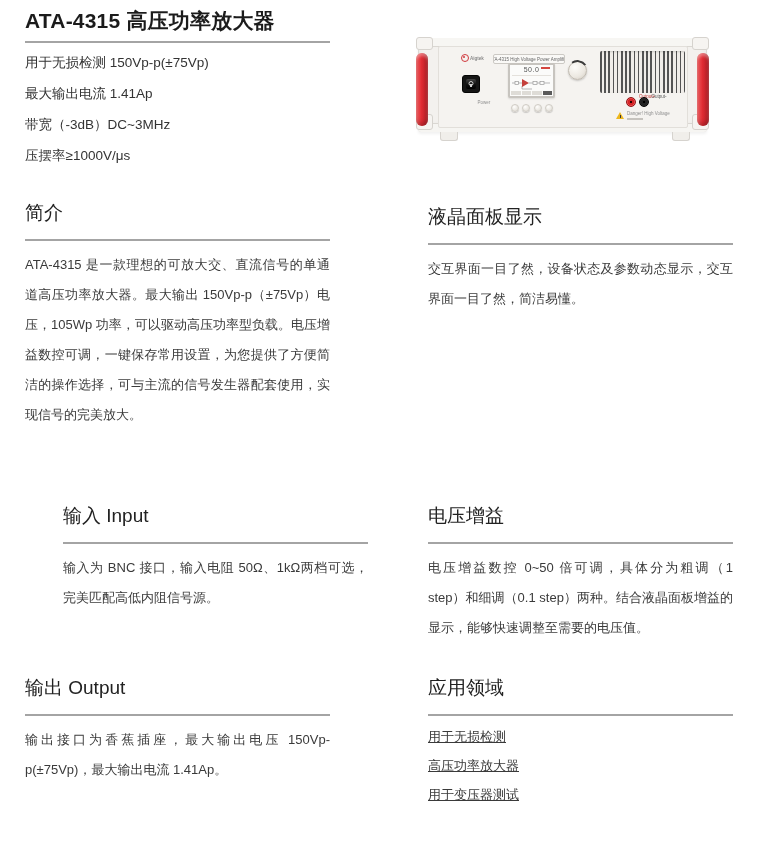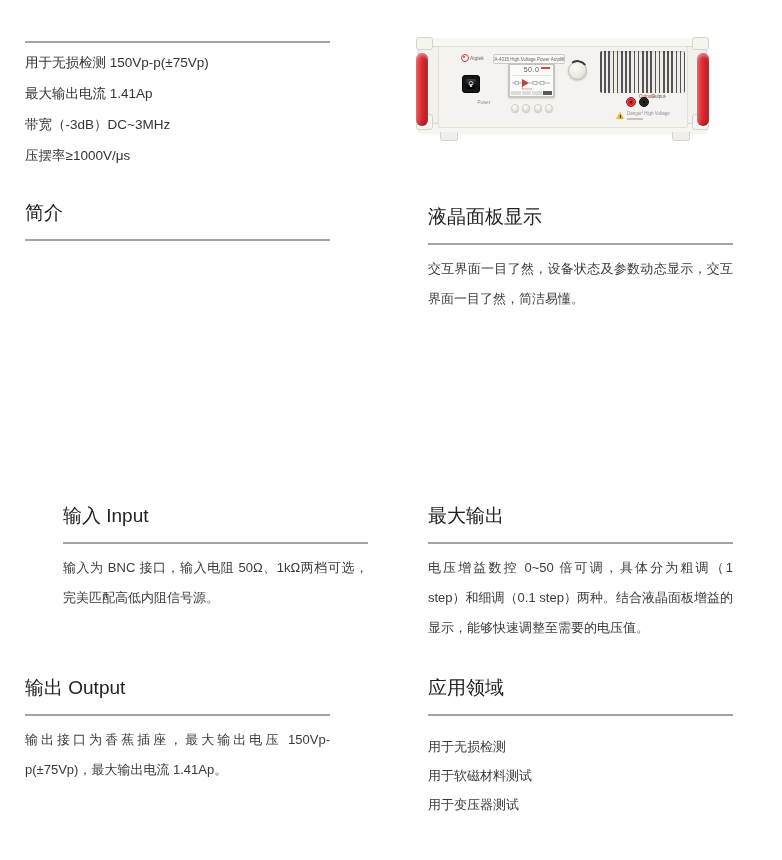--- a/index.html
+++ b/index.html
@@ -21,21 +21,21 @@
   .section { position:absolute; width:305px; }
   .s-intro  { left:25px;  top:200px; }
   .s-lcd    { left:428px; top:204px; }
   .s-input  { left:25px;  top:503px;margin-left:38px; }
   .s-gain   { left:428px; top:503px; }
   .s-output { left:25px;  top:675px; }
   .s-apps   { left:428px; top:675px; }
   .section h2 { font-size:19px; font-weight:normal; color:#222; line-height:26px; }
   .section .rule { margin-top:13px; }
   .section .body { margin-top:9px; font-size:13px; line-height:30px; text-align:justify; color:#3a3a3a; }
-  .apps-list { margin-top:16px; list-style:none; font-size:13px; color:#3a3a3a; }
+  .apps-list { margin-top:6px; list-style:none; font-size:13px; color:#3a3a3a;text-decoration:underline; }
   .apps-list li { line-height:29px; }
 
   
   .device { position:absolute; left:415px; top:28px; width:300px; height:135px; }
   .device * { position:absolute; }
   .dv-body { left:3px; top:10px; width:289px; height:94px; background:#f3f1ee; border:1px solid #dcd9d4; border-radius:3px; box-shadow:inset 0 -5px 7px rgba(0,0,0,.05), 0 2px 3px rgba(0,0,0,.06); }
   .dv-toprail { left:3px; top:10px; width:289px; height:9px; background:#f7f6f3; border-bottom:1px solid #dad7d2; border-radius:3px 3px 0 0; }
   .dv-bottomrail { left:3px; top:95px; width:289px; height:9px; background:#f6f5f2; border-top:1px solid #dad7d2; border-radius:0 0 3px 3px; }
   .dv-bracket { width:17px; height:13px; background:#f6f4f1; border:1px solid #d6d3ce; border-radius:3px; }
   .b-tl { left:1px;  top:9px; }  .b-tr { left:277px; top:9px; }
@@ -95,20 +95,21 @@
   .warn-bar { left:212px; top:90px; width:16px; height:1.5px; background:#c6c3be; }
 
   .dv-foot { top:104px; width:18px; height:9px; background:#f0eeea; border:1px solid #d6d3ce; border-top:none; border-radius:0 0 3px 3px; }
   .f-l { left:25px; } .f-r { left:257px; }
 </style>
 </head>
 <body>
 
 <div class="page">
 
+  <h1 class="title">ATA-4315 高压功率放大器</h1>
   <div class="rule title-rule"></div>
 
   <ul class="specs">
     <li>用于无损检测 150Vp-p(±75Vp)</li>
     <li>最大输出电流 1.41Ap</li>
     <li>带宽（-3dB）DC~3MHz</li>
     <li>压摆率≥1000V/μs</li>
   </ul>
 
   <div class="device">
@@ -188,49 +189,50 @@
     </div>
     <div class="warn-bar"></div>
 
     <div class="dv-foot f-l"></div>
     <div class="dv-foot f-r"></div>
   </div>
 
   <section class="section s-intro">
     <h2>简介</h2>
     <div class="rule"></div>
+    <p class="body">ATA-4315 是一款理想的可放大交、直流信号的单通道高压功率放大器。最大输出 150Vp-p（±75Vp）电压，105Wp 功率，可以驱动高压功率型负载。电压增益数控可调，一键保存常用设置，为您提供了方便简洁的操作选择，可与主流的信号发生器配套使用，实现信号的完美放大。</p>
   </section>
 
   <section class="section s-lcd">
     <h2>液晶面板显示</h2>
     <div class="rule"></div>
     <p class="body">交互界面一目了然，设备状态及参数动态显示，交互界面一目了然，简洁易懂。</p>
   </section>
 
   <section class="section s-input">
     <h2>输入 Input</h2>
     <div class="rule"></div>
     <p class="body">输入为 BNC 接口，输入电阻 50Ω、1kΩ两档可选，完美匹配高低内阻信号源。</p>
   </section>
 
   <section class="section s-gain">
-    <h2>最大输出</h2>
+    <h2>电压增益</h2>
     <div class="rule"></div>
     <p class="body">电压增益数控 0~50 倍可调，具体分为粗调（1 step）和细调（0.1 step）两种。结合液晶面板增益的显示，能够快速调整至需要的电压值。</p>
   </section>
 
   <section class="section s-output">
     <h2>输出 Output</h2>
     <div class="rule"></div>
     <p class="body">输出接口为香蕉插座，最大输出电压 150Vp-p(±75Vp)，最大输出电流 1.41Ap。</p>
   </section>
 
   <section class="section s-apps">
     <h2>应用领域</h2>
     <div class="rule"></div>
     <ul class="apps-list">
       <li>用于无损检测</li>
-      <li>用于软磁材料测试</li>
+      <li>高压功率放大器</li>
       <li>用于变压器测试</li>
     </ul>
   </section>
 
 </div>
 
 </body></html>

